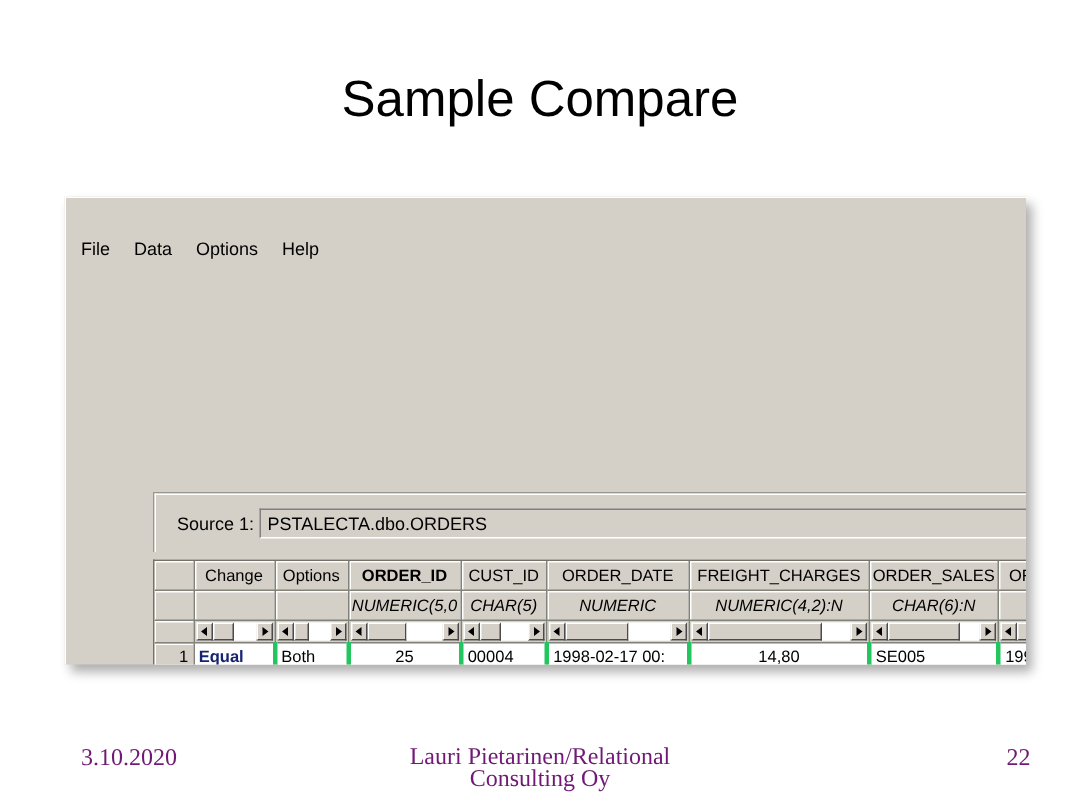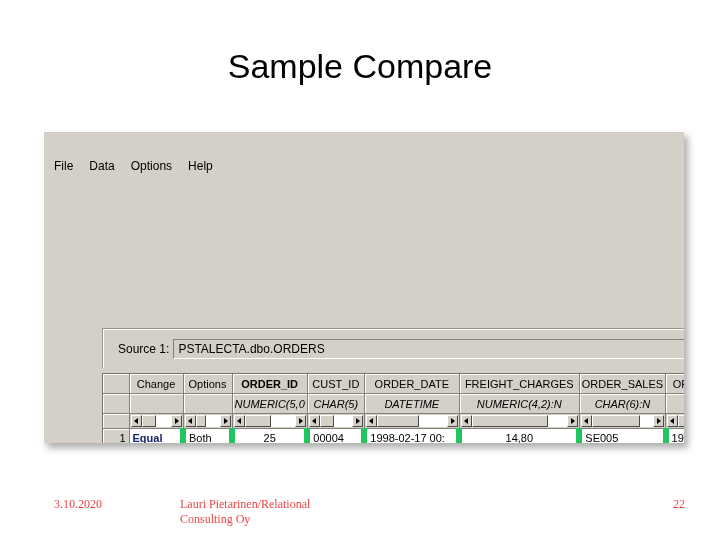--- a/index.html
+++ b/index.html
@@ -280,43 +280,43 @@
     background: #d4d0c8;
     border: 1px solid #828279;
     border-top: none;
     border-left: none;
     box-shadow: inset 1px 1px 0 #ffffff;
   }
 
   
   td.cell {
     background: #ffffff;
-    border-right: 6px solid #22c55e;
+    border-right: 3px solid #22c55e;
     border-bottom: 1px solid #9c9c9c;
     height: 18px;
     padding: 0 3px;
     white-space: nowrap;
     overflow: hidden;
     font-size: 11px;
   }
   td.cell.num { text-align: center; }
   td.cell.changeval.eq { color: #16236e; font-weight: bold; }
   td.cell.changeval { color: #111111; }
 
   
   .footer {
     position: absolute;
     font-family: "Liberation Serif", serif;
-    font-size: 12px;
-    color: #ef4444;
+    font-size: 16px;
+    color: #701a75;
   }
   #footer-date { left: 54px; top: 497px; }
   #footer-center {
     left: 180px; top: 497px; width: 360px;
-    line-height: 15px;
+    text-align: center; line-height: 15px;
   }
   #footer-page { left: 664px; top: 497px; width: 30px; text-align: center; }
 </style>
 </head>
 <body>
 
 <div id="slide">
 
   <div id="slide-title">Sample Compare</div>
 
@@ -362,21 +362,21 @@
               <td class="hdr name">FREIGHT_CHARGES</td>
               <td class="hdr name">ORDER_SALES</td>
               <td class="hdr name">ORDER_</td>
             </tr>
           <tr id="row-types">
             <td class="hdr corner"></td>
           <td class="hdr type"></td>
               <td class="hdr type"></td>
               <td class="hdr type">NUMERIC(5,0</td>
               <td class="hdr type">CHAR(5)</td>
-              <td class="hdr type">DATETIME</td>
+              <td class="hdr type">NUMERIC</td>
               <td class="hdr type">NUMERIC(4,2):N</td>
               <td class="hdr type">CHAR(6):N</td>
               <td class="hdr type">D</td>
             </tr>
           <tr id="row-scrolls">
             <td class="rowgutter-top"></td>
           <td class="sb">
                 <div class="minisb">
                   <span class="ar l"></span>
                   <span class="thumb" style="width: 14px;"></span>

